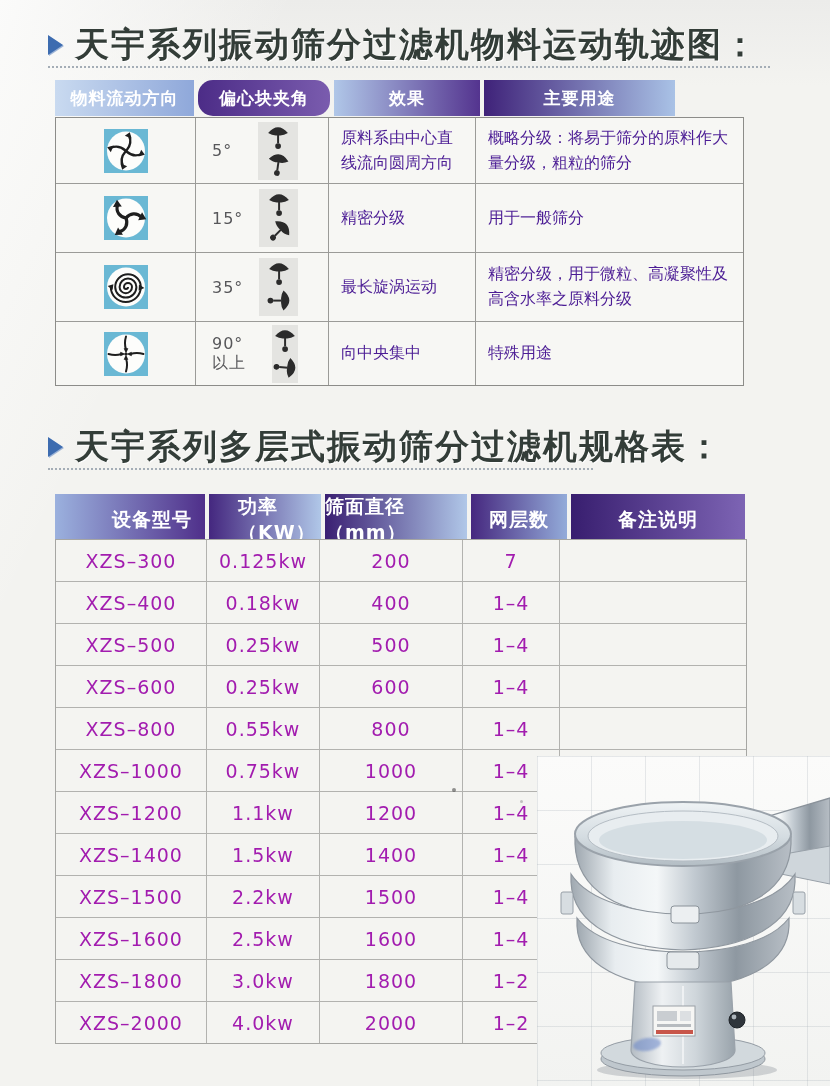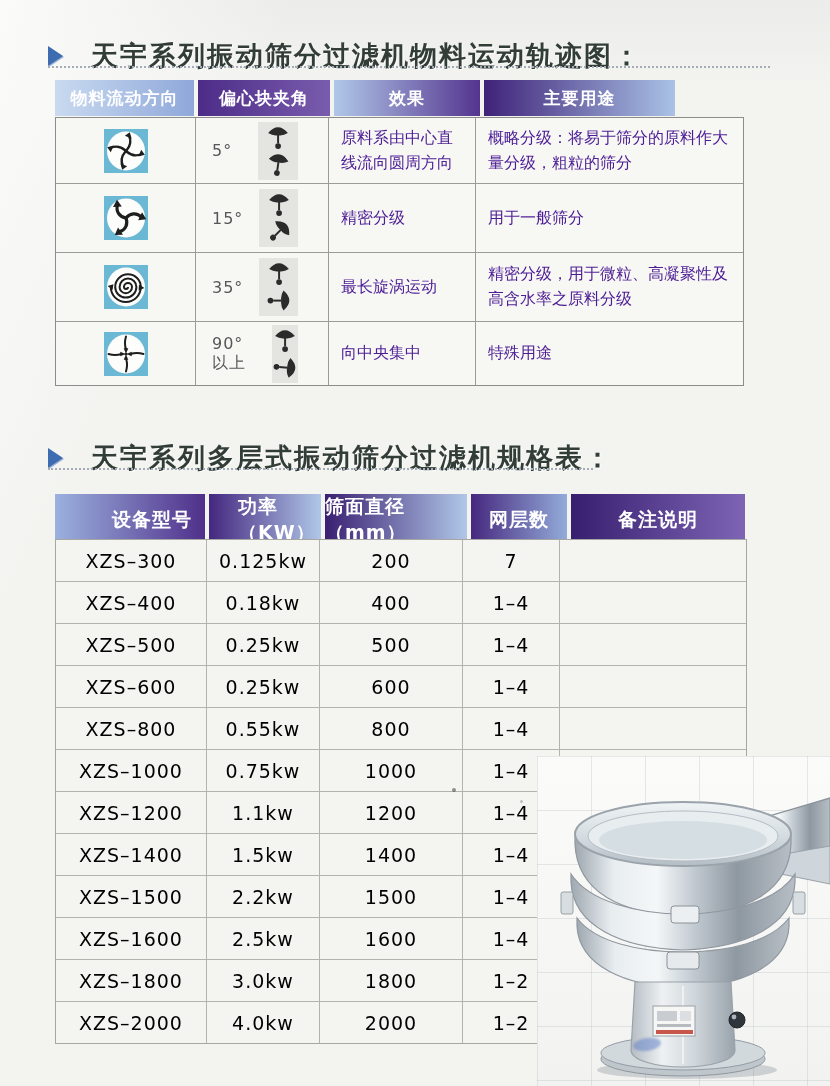--- a/index.html
+++ b/index.html
@@ -6,33 +6,33 @@
   body{background:#e8e8e6;font-family:"DejaVu Sans","Liberation Sans",sans-serif;}
   .page{position:relative;width:830px;height:1086px;margin:0 auto;overflow:hidden;
         background:#f3f3f0;}
   .page::before{content:"";position:absolute;inset:0;pointer-events:none;
         background:linear-gradient(115deg,#fbfbfa 0%,rgba(251,251,250,0) 22%),
                    linear-gradient(180deg,#ececea 0%,rgba(236,236,234,0) 8%);}
   
   .sec-title{position:absolute;left:48px;display:flex;align-items:center;gap:12px;}
   .bullet{width:0;height:0;border-top:10px solid transparent;border-bottom:10px solid transparent;
           border-left:15px solid #3d6cb0;filter:drop-shadow(1px 1px 0 #9db4d6);}
-  .sec-title h2{margin:16px;font-size:27px;font-weight:800;letter-spacing:2px;color:#333d38;
+  .sec-title h2{margin:0;font-size:34px;font-weight:800;letter-spacing:2px;color:#333d38;
           text-shadow:1px 1px 0 rgba(255,255,255,.9);}
   .dotline{position:absolute;border-top:2px dotted #a4adb6;height:0;}
   
   .t1-header{position:absolute;left:55px;top:80px;width:620px;height:36px;
              display:grid;grid-template-columns:139px 132px 146px 1fr;column-gap:4px;}
   .t2-header{position:absolute;left:55px;top:494px;width:690px;height:45px;
              display:grid;grid-template-columns:150px 112px 142px 96px 1fr;column-gap:4px;}
   .hcell{display:flex;align-items:center;justify-content:center;color:#fff;font-weight:700;}
   .t1-header .hcell{font-size:17px;letter-spacing:1px;}
   .t2-header .hcell{font-size:19px;letter-spacing:1px;}
   .g-t1c1{background:linear-gradient(to right,#c9daf0,#8fa8da);}
-  .g-t1c2{background:linear-gradient(to right,#4c2c87,#7a5cae);}
+  .g-t1c2{background:linear-gradient(to right,#4c2c87,#7a5cae);border-radius:15px;}
   .g-t1c3{background:linear-gradient(to right,#b0c7e8,#54348f);}
   .g-t1c4{background:linear-gradient(to right,#3f2279,#a9c2e6);}
   .g-t2c1{background:linear-gradient(to right,#9bb1de,#4f2f8a);padding-left:44px;}
   .g-t2c2{background:linear-gradient(to right,#44277f,#b0c7e8);padding-left:29px;}
   .g-t2c3{background:linear-gradient(to right,#3a1f72,#b0c7e8);}
   .g-t2c4{background:linear-gradient(to right,#46287f,#93abd9);}
   .g-t2c5{background:linear-gradient(to right,#381e6f,#7d64b4);}
   .t1-body{position:absolute;left:55px;top:117px;width:687px;
            display:grid;grid-template-columns:139px 132px 146px 1fr;
            grid-template-rows:65px 68px 68px 63px;gap:1px;
@@ -45,21 +45,21 @@
                 display:flex;flex-direction:column;align-items:center;justify-content:space-between;
                 padding:2px 0;box-sizing:border-box;}
   .weight-strip svg{display:block;}
   .t1-cell.effect-cell,.t1-cell.usage-cell{padding:6px 12px;line-height:1.55;}
   .dir-icon svg{display:block;}
   
   .t2-body{position:absolute;left:55px;top:539px;width:690px;
            display:grid;grid-template-columns:150px 112px 142px 96px 1fr;
            grid-auto-rows:41px;gap:1px;background:#b2b2af;border:1px solid #a6a6a3;}
   .t2-cell{background:#f4f4f1;display:flex;align-items:center;justify-content:center;
-           font-size:19px;color:#000000;letter-spacing:1px;}
+           font-size:19px;color:#a21caf;letter-spacing:1px;}
   
   .photo{position:absolute;left:537px;top:756px;width:293px;height:330px;
          background:
            repeating-linear-gradient(to right,rgba(150,160,170,.22) 0 1px,transparent 1px 54px),
            repeating-linear-gradient(to bottom,rgba(150,160,170,.22) 0 1px,transparent 1px 54px),
            linear-gradient(180deg,#fbfbfa,#f2f3f1);}
   .photo svg{display:block;}
   .smudge{position:absolute;left:633px;top:1038px;width:28px;height:13px;border-radius:50%;
           background:rgba(92,124,198,.5);filter:blur(1px);transform:rotate(-8deg);}
   .speck{position:absolute;border-radius:50%;background:rgba(60,60,60,.55);}

